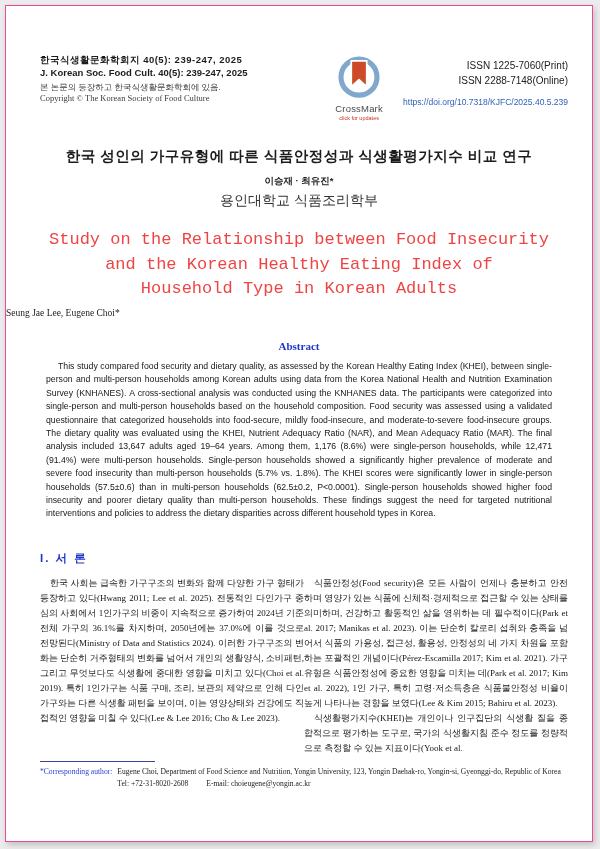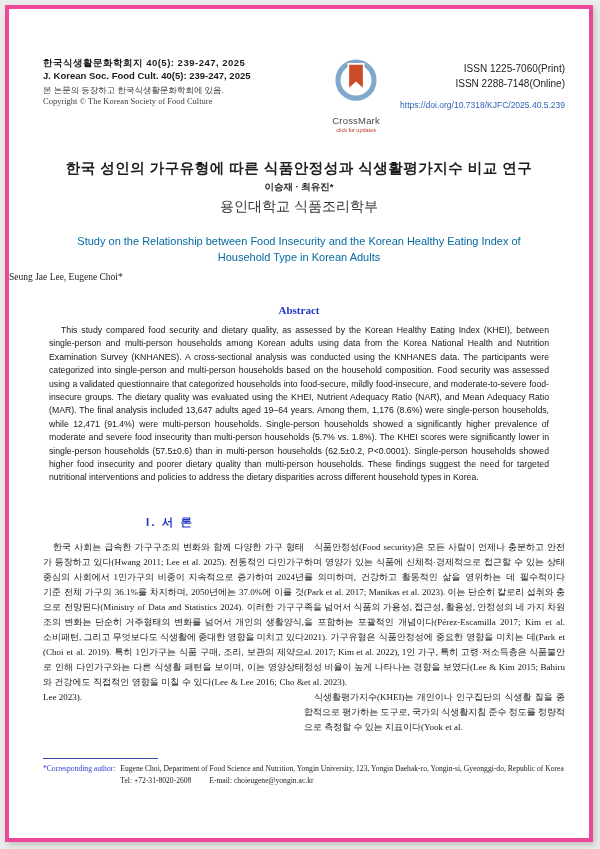--- a/index.html
+++ b/index.html
@@ -8,54 +8,54 @@
     background:#ececec;
     font-family:"Liberation Sans","DejaVu Sans",sans-serif;
     color:#1c1c1c;
     overflow:hidden;
   }
   .page{
     position:relative;
     width:588px;height:837px;
     margin:5px auto 0 5px;
     background:#ffffff;
-    border:4px solid #ec4899;
+    border:1px solid #ec4899;
     box-shadow:2px 3px 6px rgba(0,0,0,0.18);
     box-sizing:border-box;
   }
   
   .header{
     display:flex;
     align-items:flex-start;
     margin:48px 24px 0 34px;
   }
   .header-left{flex:1;line-height:1.35;}
   .journal-kr{font-weight:bold;font-size:9.5px;letter-spacing:0.5px;}
   .journal-en{font-weight:bold;font-size:9.5px;}
   .copy-kr{font-family:"Liberation Serif","DejaVu Serif",serif;font-size:8.5px;color:#3c3c3c;margin-top:2px;}
   .copy-en{font-family:"Liberation Serif","DejaVu Serif",serif;font-size:8.5px;color:#3c3c3c;}
   .crossmark{
     width:64px;text-align:center;margin:0 12px 0 4px;cursor:pointer;
   }
   .crossmark svg{display:block;margin:0 auto;}
-  .crossmark-name{font-size:9.5px;color:#4a4a4a;letter-spacing:0.2px;margin-top:10px;}
+  .crossmark-name{font-size:9.5px;color:#4a4a4a;letter-spacing:0.2px;margin-top:1px;}
   .crossmark-tag{font-size:5.5px;color:#c23425;margin-top:1px;}
   .header-right{text-align:right;line-height:1.5;padding-top:4px;}
   .issn{font-size:10px;color:#222;}
   .doi{font-size:8.5px;color:#2e63b8;text-decoration:none;display:inline-block;margin-top:4px;}
   
   .title-kr{
     text-align:center;font-weight:bold;font-size:14.5px;letter-spacing:0.5px;
     margin:26px 30px 0 30px;
   }
-  .authors-kr{text-align:center;font-size:9.5px;font-weight:bold;margin-top:3px;}
+  .authors-kr{text-align:center;font-size:9.5px;font-weight:bold;margin-top:9px;}
   .affil-kr{text-align:center;font-size:14px;color:#333;margin-top:4px;}
   .title-en{
-    font-family:Liberation Sans, sans-serif;
-    text-align:center;font-size:11px;color:#0369a1;
+    font-family:Liberation Mono, monospace;
+    text-align:center;font-size:17px;color:#ef4444;
     margin:18px 40px 0 40px;line-height:1.45;
   }
   .authors-en{font-family:"Liberation Serif","DejaVu Serif",serif;text-align:left;font-size:9.5px;margin-top:6px;}
   .affil-en{font-family:"Liberation Serif","DejaVu Serif",serif;font-style:italic;text-align:center;font-size:8.8px;margin-top:3px;}
   
   .abstract-heading{
     text-align:center;font-weight:bold;font-size:11px;color:#1f36c7;
     font-family:"Liberation Serif","DejaVu Serif",serif;
     margin-top:22px;
   }
@@ -66,21 +66,21 @@
     color:#161616;
   }
   .keywords{
     margin:4px 40px 0 52px;
     font-size:8.7px;line-height:13.4px;
   }
   .keywords-label{color:#3a5fd8;}
   
   .section-heading{
     width:254px;
-    text-align:center;font-weight:bold;font-size:11.5px;color:#1f36c7;
+    font-weight:bold;font-size:11.5px;color:#1f36c7;
     margin:30px 0 0 34px;letter-spacing:2px;
   }
   .columns{
     display:flex;
     margin:10px 24px 0 34px;
   }
   .col{
     flex:1;
     font-family:"Liberation Serif","DejaVu Serif",serif;
     font-size:9px;line-height:15px;

